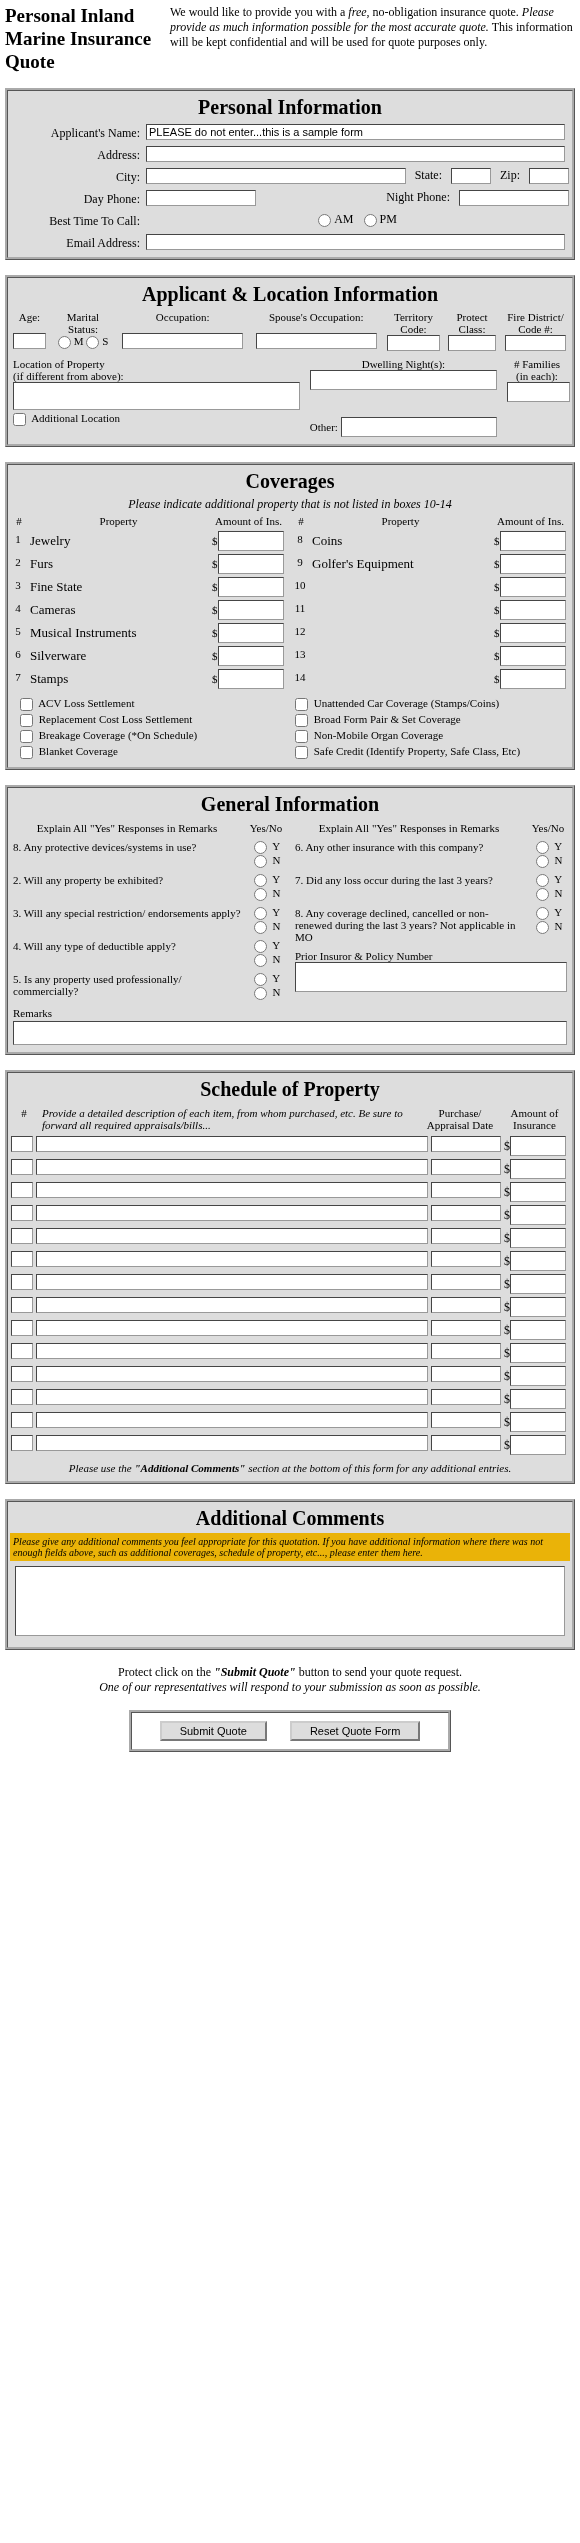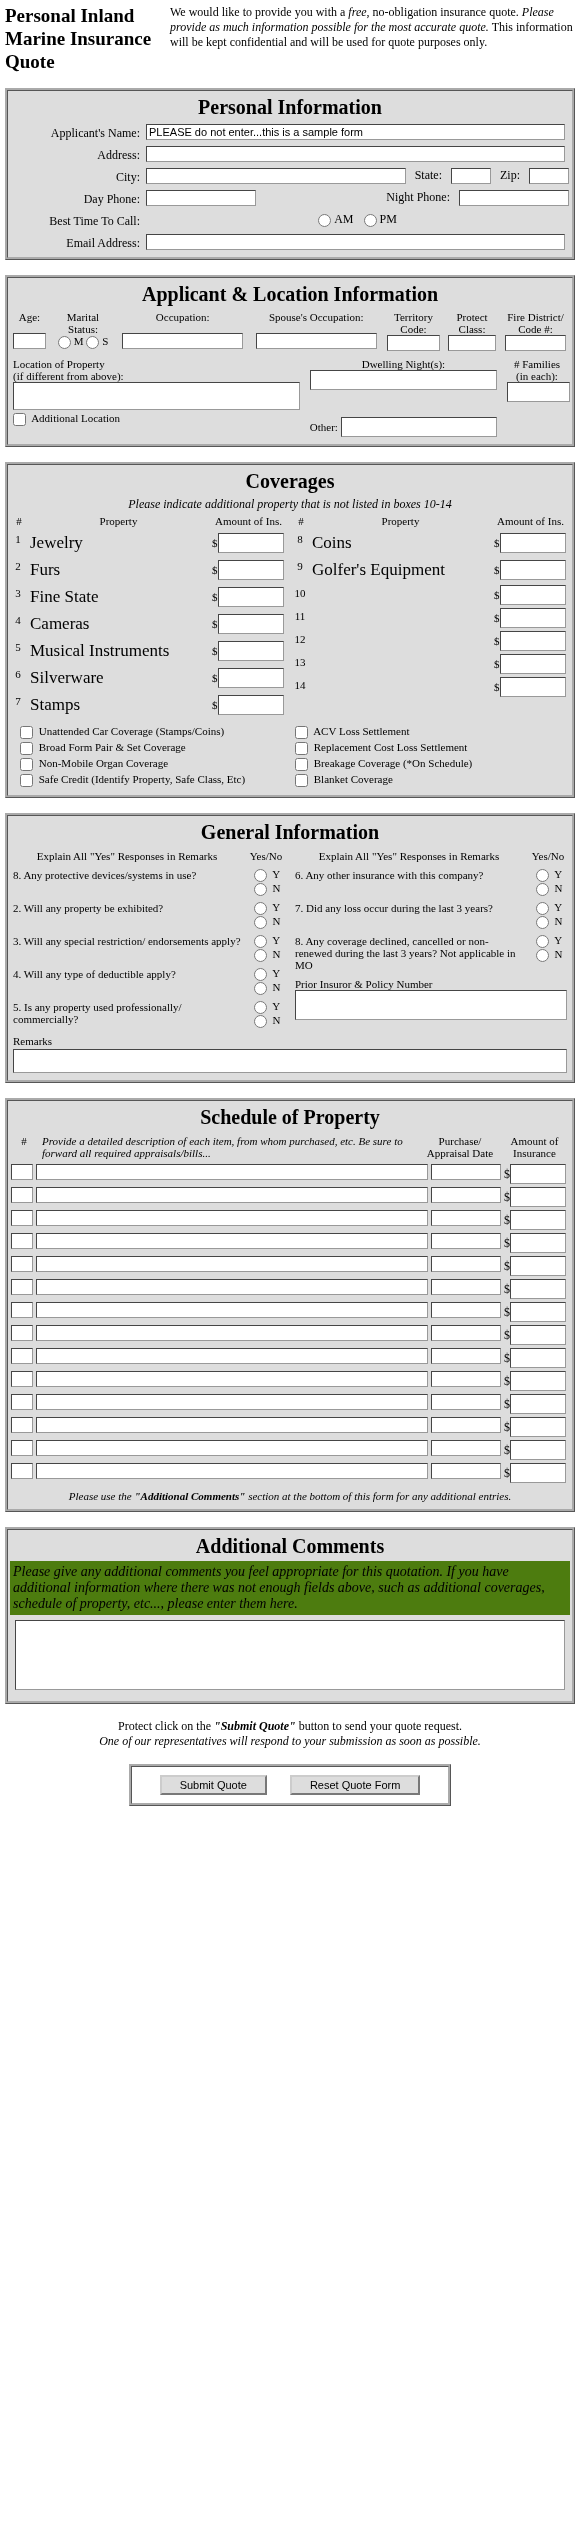--- a/index.html
+++ b/index.html
@@ -22,21 +22,21 @@
 .app-loc-cell{background:#ddd;text-align:center;font-size:11px;padding:2px}
 .app-loc-cell input[type=text]{width:95%;height:16px;border:1px inset #999;background:#fff;font-size:11px;box-sizing:border-box}
 .app-loc-cell .cell-label{display:block;min-height:22px}
 .loc-row{display:flex;gap:2px;margin-top:2px}
 .loc-cell{background:#ddd;font-size:11px;padding:3px}
 textarea{font-family:Arial,sans-serif;font-size:11px;border:1px inset #999;background:#fff;resize:none;box-sizing:border-box}
 .cov-table{display:flex;gap:4px}
 .cov-half{flex:1}
 .cov-row{display:flex;gap:1px;margin-bottom:1px}
 .cov-num{width:14px;background:#ddd;text-align:center;font-size:11px;padding:3px 1px}
-.cov-prop{flex:1;background:#ddd;font-size:17px;padding:3px}
+.cov-prop{flex:1;background:#ddd;font-size:13px;padding:3px}
 .cov-amt{width:75px;background:#ddd;font-size:11px;padding:1px;display:flex;align-items:center}
 .cov-amt input{width:60px;height:16px;border:1px inset #999;font-size:11px}
 .cov-head{text-align:center;font-size:11px;padding:2px;background:#ddd}
 .cov-checks{display:flex;gap:10px;padding:5px 10px;background:#ddd;font-size:11px}
 .cov-checks-col{flex:1}
 .cov-checks-col label{display:block;padding:1px 0}
 input[type=checkbox],input[type=radio]{vertical-align:middle;margin:0 3px 0 0}
 .gen-table{display:flex;gap:4px}
 .gen-half{flex:1}
 .gen-row{display:flex;margin-bottom:1px}
@@ -50,21 +50,21 @@
 .sched-num input{width:100%;height:16px;border:1px inset #999;font-size:11px;box-sizing:border-box}
 .sched-desc{flex:1;background:#ddd;padding:1px}
 .sched-desc textarea{width:100%;height:16px}
 .sched-date{width:70px;background:#ddd;padding:1px}
 .sched-date input{width:100%;height:16px;border:1px inset #999;font-size:11px;box-sizing:border-box}
 .sched-amt{width:65px;background:#ddd;padding:1px;display:flex;align-items:center}
 .sched-amt input{width:50px;height:16px;border:1px inset #999;font-size:11px}
 .sched-head .cell{background:#ddd;font-size:11px;text-align:center;padding:3px}
 .sched-note{font-size:11px;font-style:italic;padding:5px;background:#ddd;text-align:center}
 .sched-note b{font-weight:bold}
-.ac-note{font-size:14px;font-style:italic;padding:3px;background:#4d7c0f}
+.ac-note{font-size:10px;font-style:italic;padding:3px;background:#eab308}
 .ac-text{padding:5px;background:#ddd}
 .ac-text textarea{width:100%;height:70px}
 .footer-note{text-align:center;font-size:12px;margin:15px 0}
 .footer-note em{font-style:italic}
 .footer-note b{font-weight:bold}
 .buttons{border:3px ridge #aaa;padding:8px;text-align:center;margin:10px auto;width:300px}
 .buttons button{font-family:Arial,sans-serif;font-size:11px;padding:2px 18px;margin:0 10px;border:2px outset #ccc;background:#ddd;cursor:pointer}
 .remarks-row{background:#ddd;padding:3px;font-size:11px}
 .remarks-row textarea{width:100%;height:24px;margin-top:2px}
 .other-row{display:flex;align-items:center;gap:3px;background:#ddd;padding:2px;font-size:11px}
@@ -267,31 +267,31 @@
           <div class="cov-num">14</div>
           <div class="cov-prop"></div>
           <div class="cov-amt">
             <span>$</span>
             <input type="text" style="">
           </div>
         </div>
       </div>
 </div>
 <div class="cov-checks">
+<div class="cov-checks-col" id="checks-r">
+        <label><input type="checkbox" style=""> ACV Loss Settlement</label>
+        <label><input type="checkbox" style=""> Replacement Cost Loss Settlement</label>
+        <label><input type="checkbox" style=""> Breakage Coverage (*On Schedule)</label>
+        <label><input type="checkbox" style=""> Blanket Coverage</label>
+      </div>
 <div class="cov-checks-col" id="checks-l">
         <label><input type="checkbox" style=""> Unattended Car Coverage (Stamps/Coins)</label>
         <label><input type="checkbox" style=""> Broad Form Pair &amp; Set Coverage</label>
         <label><input type="checkbox" style=""> Non-Mobile Organ Coverage</label>
         <label><input type="checkbox" style=""> Safe Credit (Identify Property, Safe Class, Etc)</label>
-      </div>
-<div class="cov-checks-col" id="checks-r">
-        <label><input type="checkbox" style=""> ACV Loss Settlement</label>
-        <label><input type="checkbox" style=""> Replacement Cost Loss Settlement</label>
-        <label><input type="checkbox" style=""> Breakage Coverage (*On Schedule)</label>
-        <label><input type="checkbox" style=""> Blanket Coverage</label>
       </div>
 </div>
 </div>
 
 <div class="section">
 <div class="section-title">General Information</div>
 <div class="gen-table">
 <div class="gen-half" id="gen-left">
         <div class="gen-row">
           <div class="gen-q gen-head" style="min-height:auto">Explain All "Yes" Responses in Remarks</div>

